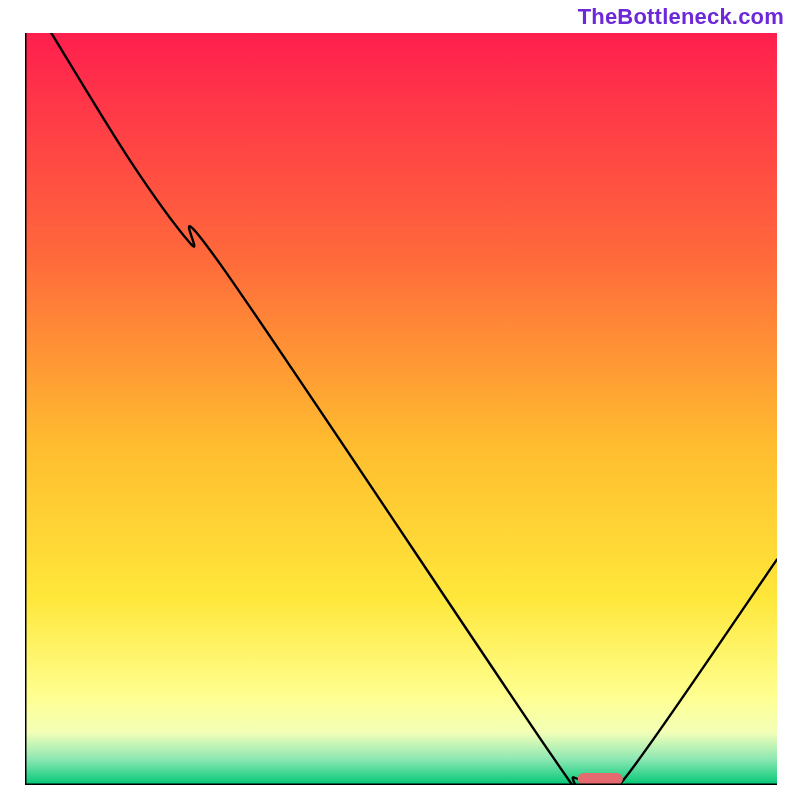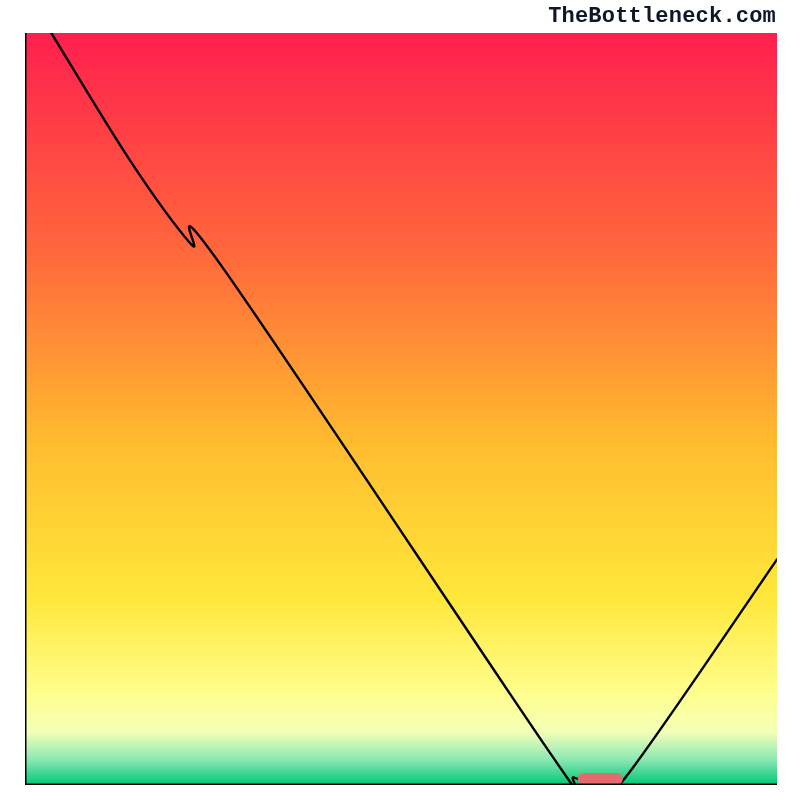--- a/index.html
+++ b/index.html
@@ -12,26 +12,25 @@
     overflow: hidden;
   }
   .outer {
     position: relative;
     width: 800px;
     height: 800px;
   }
   .watermark {
     position: absolute;
     top: 4px;
-    right: 24px;
+    right: 16px;
     font-size: 22px;
     font-weight: 600;
-    color: #0f172a;
+    color: #6d28d9;
     letter-spacing: 0.2px;
-    font-family: Liberation Mono, monospace;
   }
   .plot {
     position: absolute;
     left: 25px;
     top: 33px;
     width: 752px;
     height: 752px;
     box-sizing: border-box;
   }
   .plot svg {

